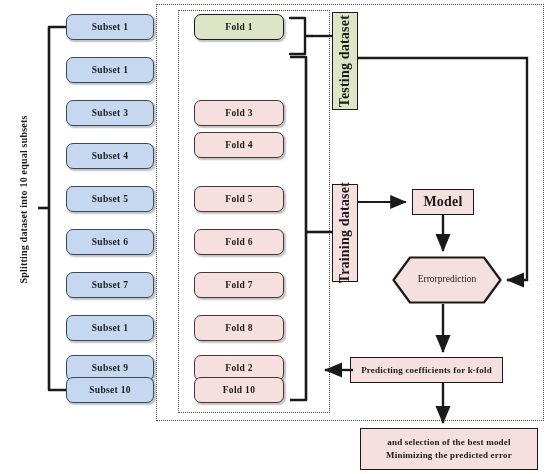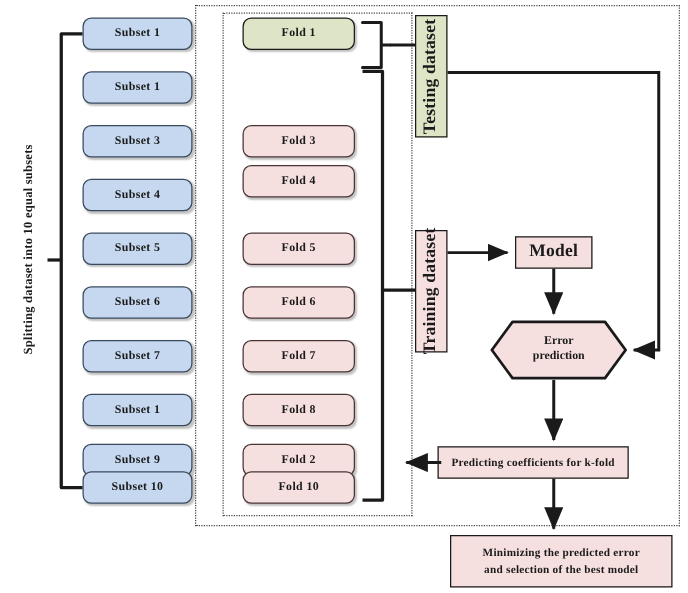--- a/index.html
+++ b/index.html
@@ -106,25 +106,25 @@
   }
   
   #error-hex {
     position: absolute;
     left: 392px; top: 256px; width: 110px; height: 48px;
   }
   #error-hex .hex-label {
     position: absolute;
     inset: 0;
     display: flex;
-    flex-direction: column;
+    flex-direction: row;
     align-items: center;
     justify-content: center;
     font-size: 9.5px;
-    font-weight: bold;
+    font-weight: normal;
     color: #1a1a1a;
     line-height: 1.25;
     pointer-events: none;
   }
   
   #wires {
     position: absolute;
     left: 0; top: 0;
     width: 550px; height: 474px;
     pointer-events: none;
@@ -178,22 +178,22 @@
     <div class="hex-label">
       <span>Error</span>
       <span>prediction</span>
     </div>
   </div>
 
   <div class="sbox" id="predict-coef">Predicting coefficients for k-fold</div>
 
   <div class="sbox" id="minimize-box">
     <div>
+      <div>and selection of the best model</div>
       <div>Minimizing the predicted error</div>
-      <div>and selection of the best model</div>
     </div>
   </div>
 
   <svg id="wires">
     <defs>
       <marker id="arrow" markerWidth="9" markerHeight="9" refX="7.2" refY="3.2" orient="auto" markerUnits="strokeWidth">
         <path d="M0,0 L7.6,3.2 L0,6.4 z" fill="#1a1a1a"></path>
       </marker>
     </defs>
 

